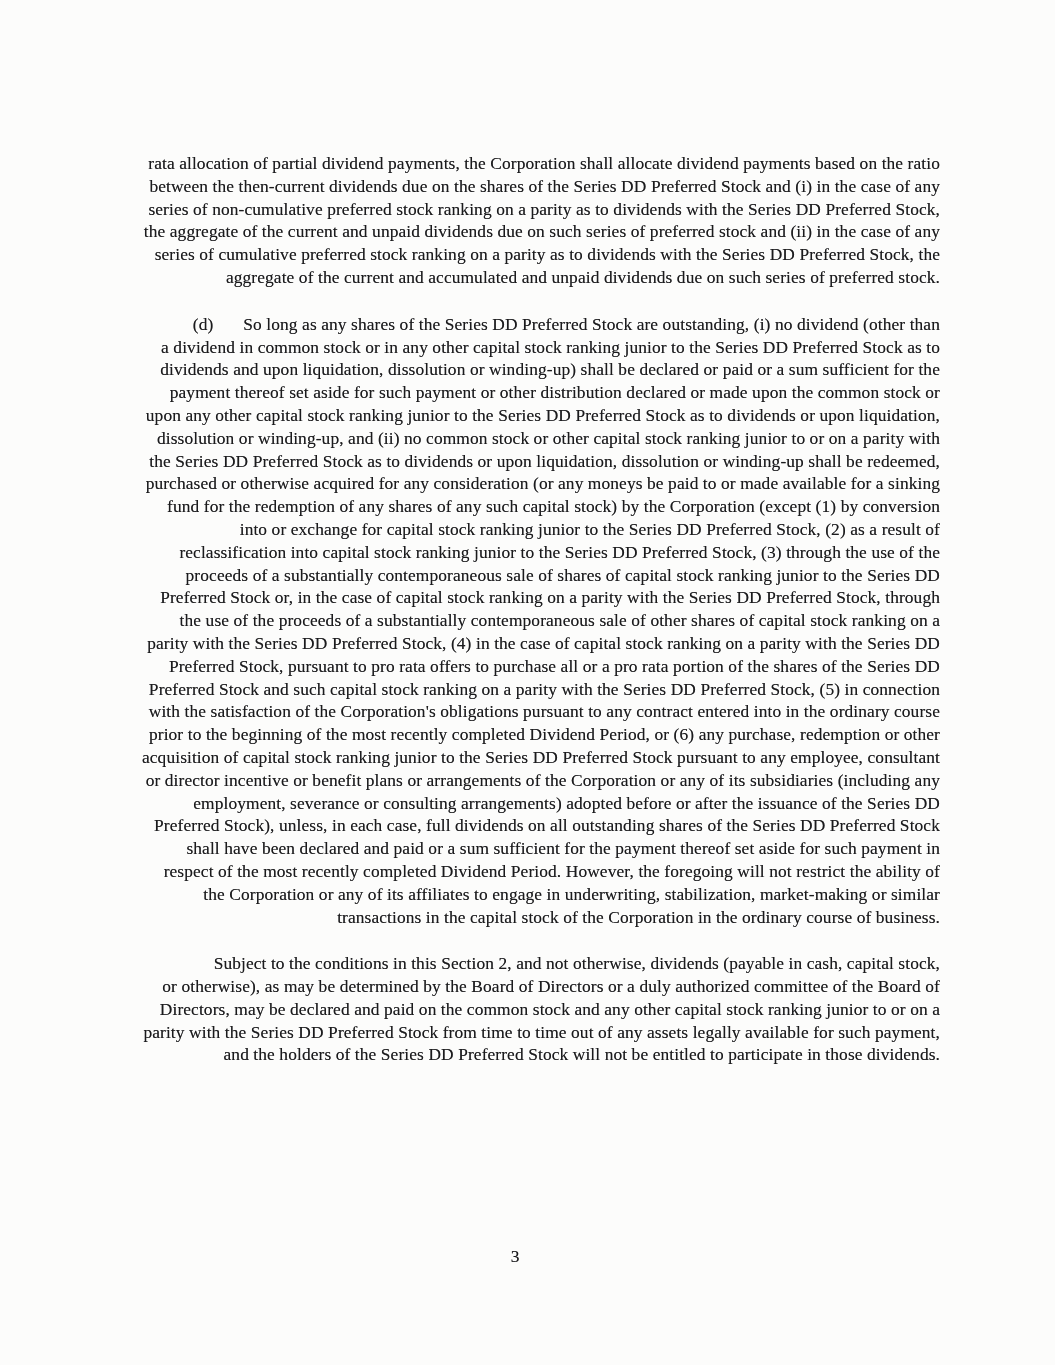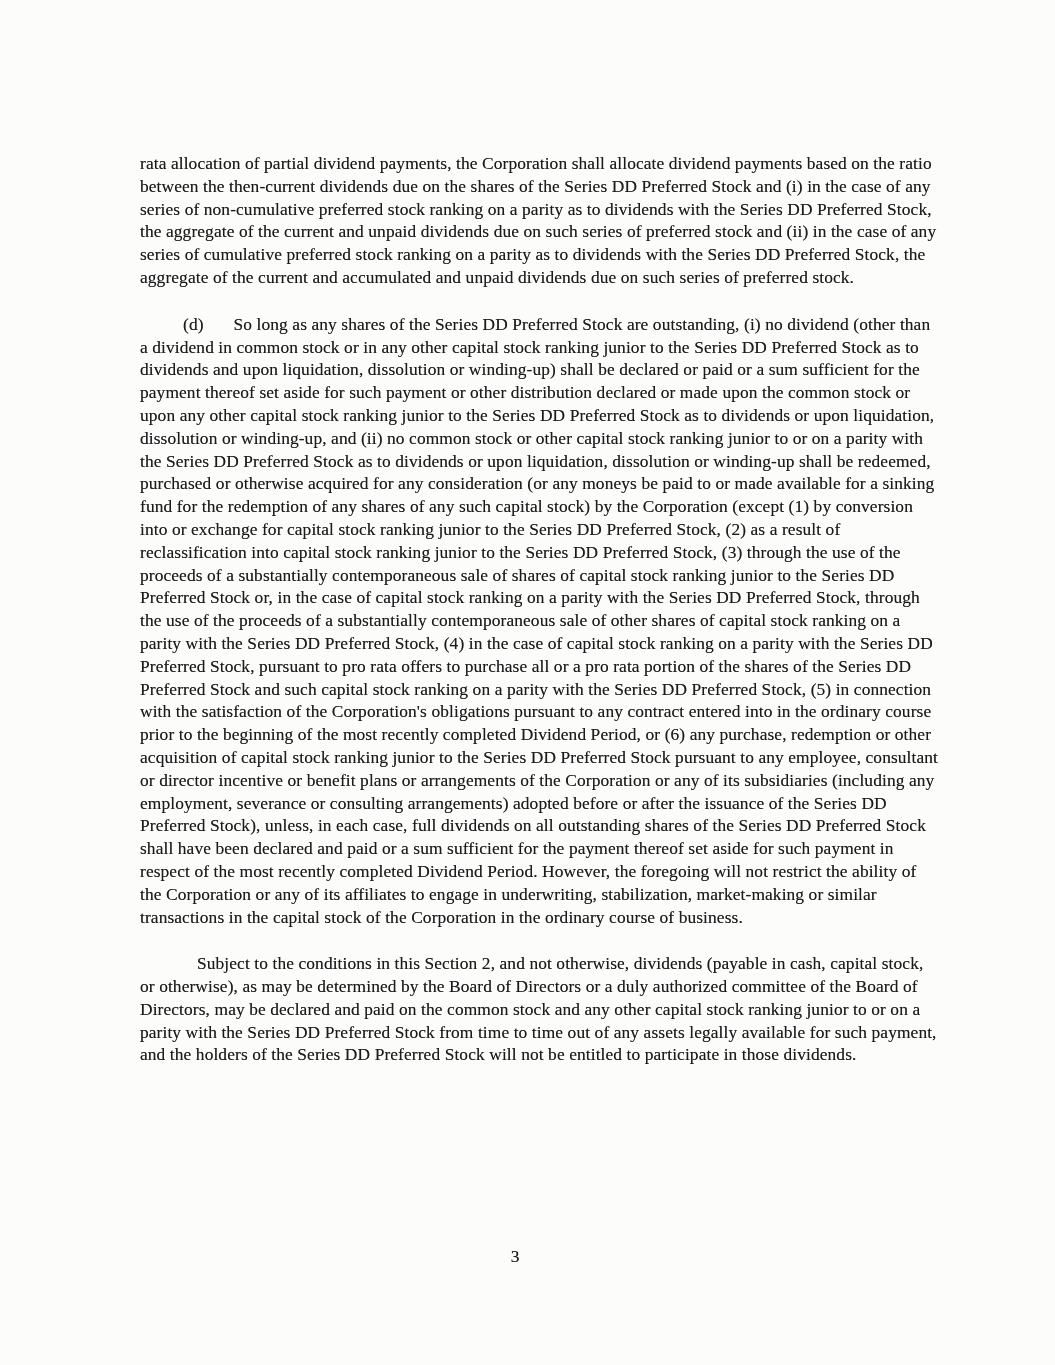--- a/index.html
+++ b/index.html
@@ -23,20 +23,21 @@
     width: 800px;
     font-size: 17.4px;
     line-height: 22.8px;
     text-align: left;
     
     text-shadow: 0 0 0.6px rgba(30,30,32,0.55);
     letter-spacing: 0.1px;
   }
   .para {
     margin: 0 0 24px 0;
+    text-align: right;
   }
   .para-d {
     text-indent: 43px;
     margin-top: 12px;
   }
   .label-gap {
     display: inline-block;
     width: 30px;
   }
   .para-subject {

